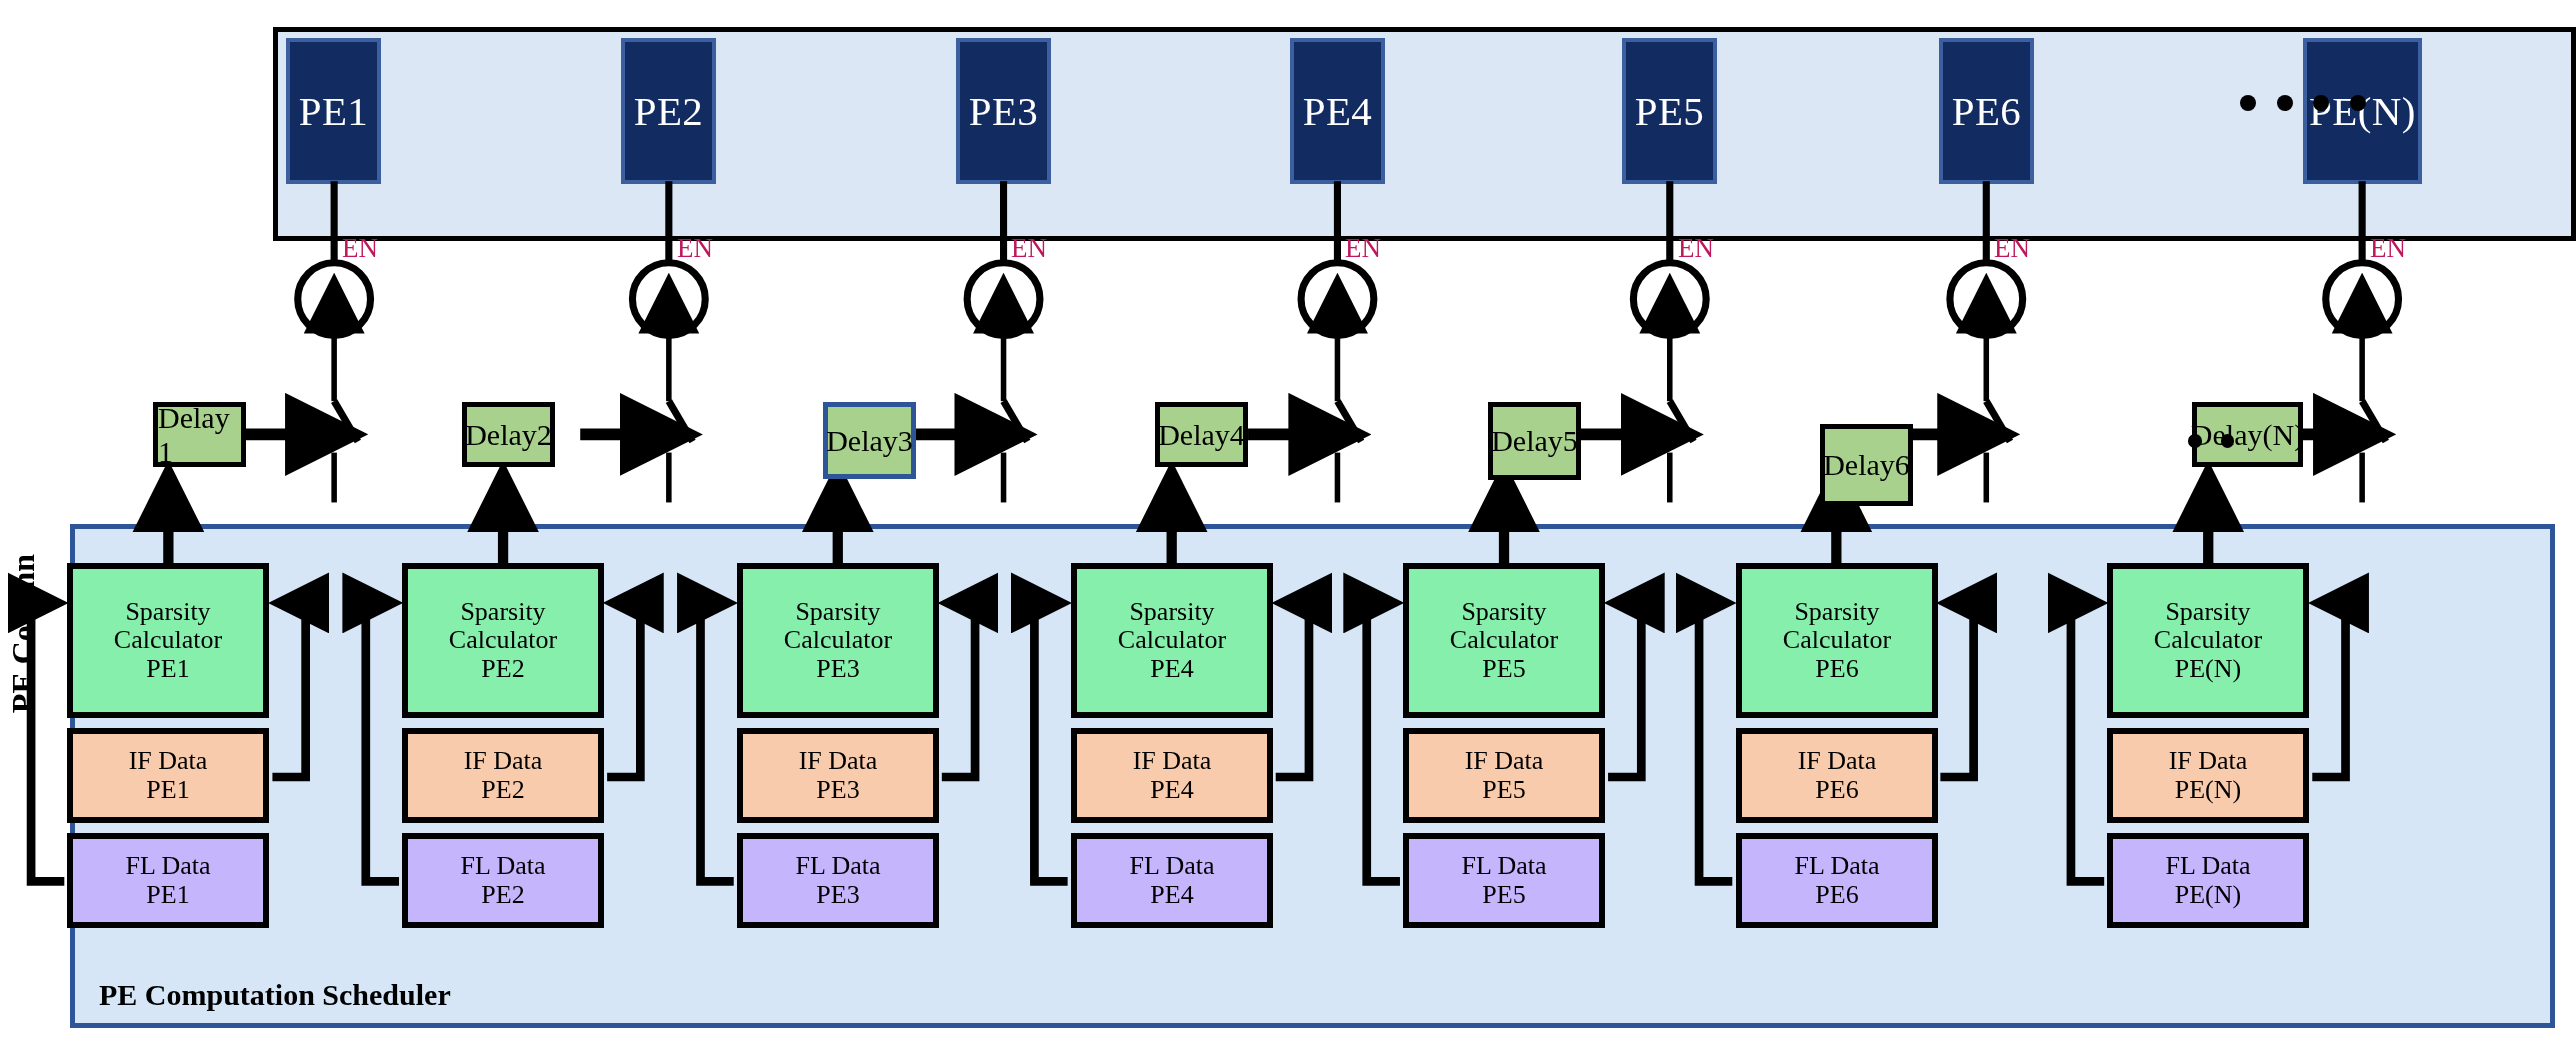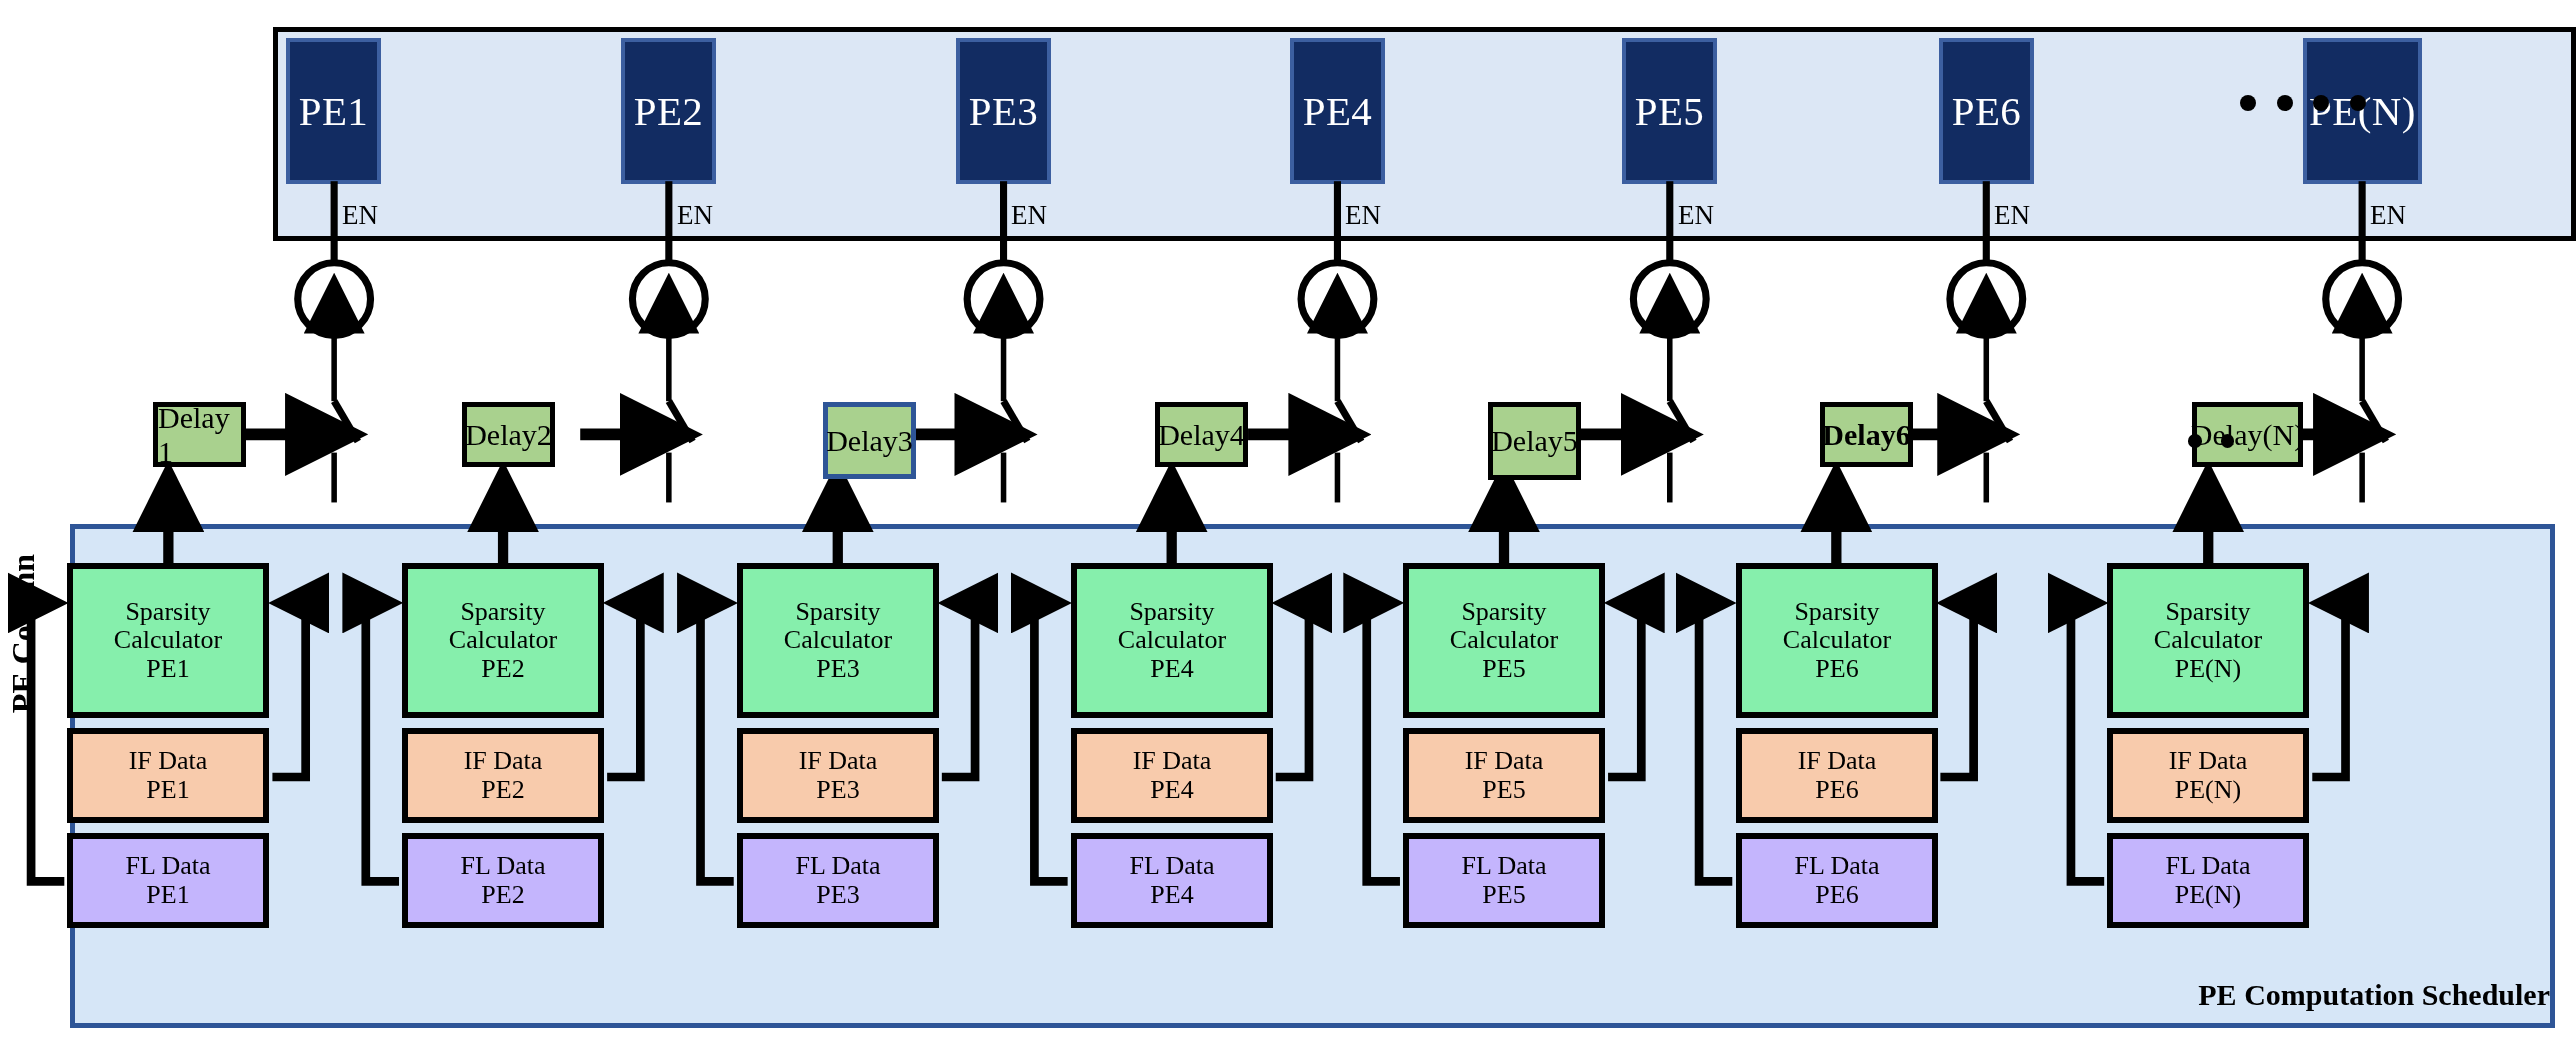--- a/index.html
+++ b/index.html
@@ -7,26 +7,26 @@
   #stage{position:relative;width:2576px;height:1050px;background:#ffffff;overflow:hidden;}
 
   
   .abs{position:absolute;box-sizing:border-box;}
 
   
   .pe-band{border:5.5px solid #000000;background:#dce7f5;}
   .pe-box{background:#122c62;border:4.7px solid #3c5fa0;color:#ffffff;
           display:flex;align-items:center;justify-content:center;
           font-size:41px;letter-spacing:0.4px;}
-  .en-label{font-size:27px;color:#000000;line-height:1;}
+  .en-label{font-size:27px;color:#be185d;line-height:1;margin-top:33px;}
 
   
   .sched-panel{background:#d6e6f7;border:5.5px solid #2e5597;}
-  .sched-title{position:absolute;left:0;right:0;bottom:11px;text-align:right;
-               font-size:30px;font-weight:bold;color:#000;}
+  .sched-title{position:absolute;left:0;right:0;bottom:11px;text-align:left;
+               font-size:30px;font-weight:bold;color:#000;padding-left:24px;}
 
   
   .blk{border:6.3px solid #000;display:flex;flex-direction:column;
        align-items:center;justify-content:center;text-align:center;
        font-size:26px;line-height:1.08;color:#000;}
   .blk.sparsity{background:#86efac;}
   .blk.ifdata{background:#f8cbac;}
   .blk.fldata{background:#c4b5fd;font-family:Liberation Serif, serif;}
 
   
@@ -267,21 +267,21 @@
         <span>PE(N)</span>
       </div>
     </div>
 
   <div id="delays">
       <div class="abs delay" style="left:153px;top:402px;width:93px;height:65px;">Delay 1</div>
       <div class="abs delay" style="left:462px;top:402px;width:93px;height:65px;text-align:center;">Delay2</div>
       <div class="abs delay accent" style="left:823px;top:402px;width:93px;height:77px;">Delay3</div>
       <div class="abs delay" style="left:1155px;top:402px;width:93px;height:65px;">Delay4</div>
       <div class="abs delay" style="left:1488px;top:402px;width:93px;height:78px;">Delay5</div>
-      <div class="abs delay" style="left:1820px;top:402px;width:93px;height:65px;font-weight:bold;">Delay6</div>
+      <div class="abs delay" style="left:1820px;top:424px;width:93px;height:82px;">Delay6</div>
       <div class="abs delay" style="left:2192px;top:402px;width:111px;height:65px;">Delay(N)</div>
     </div>
 
   <div class="dots" id="dots-delay" style="left:2188px;top:434px;gap:19px;">
       <i style="width: 13.5px; height: 13.5px;"></i>
       <i style="width: 13.5px; height: 13.5px;"></i>
     </div>
 
 </div>
 

